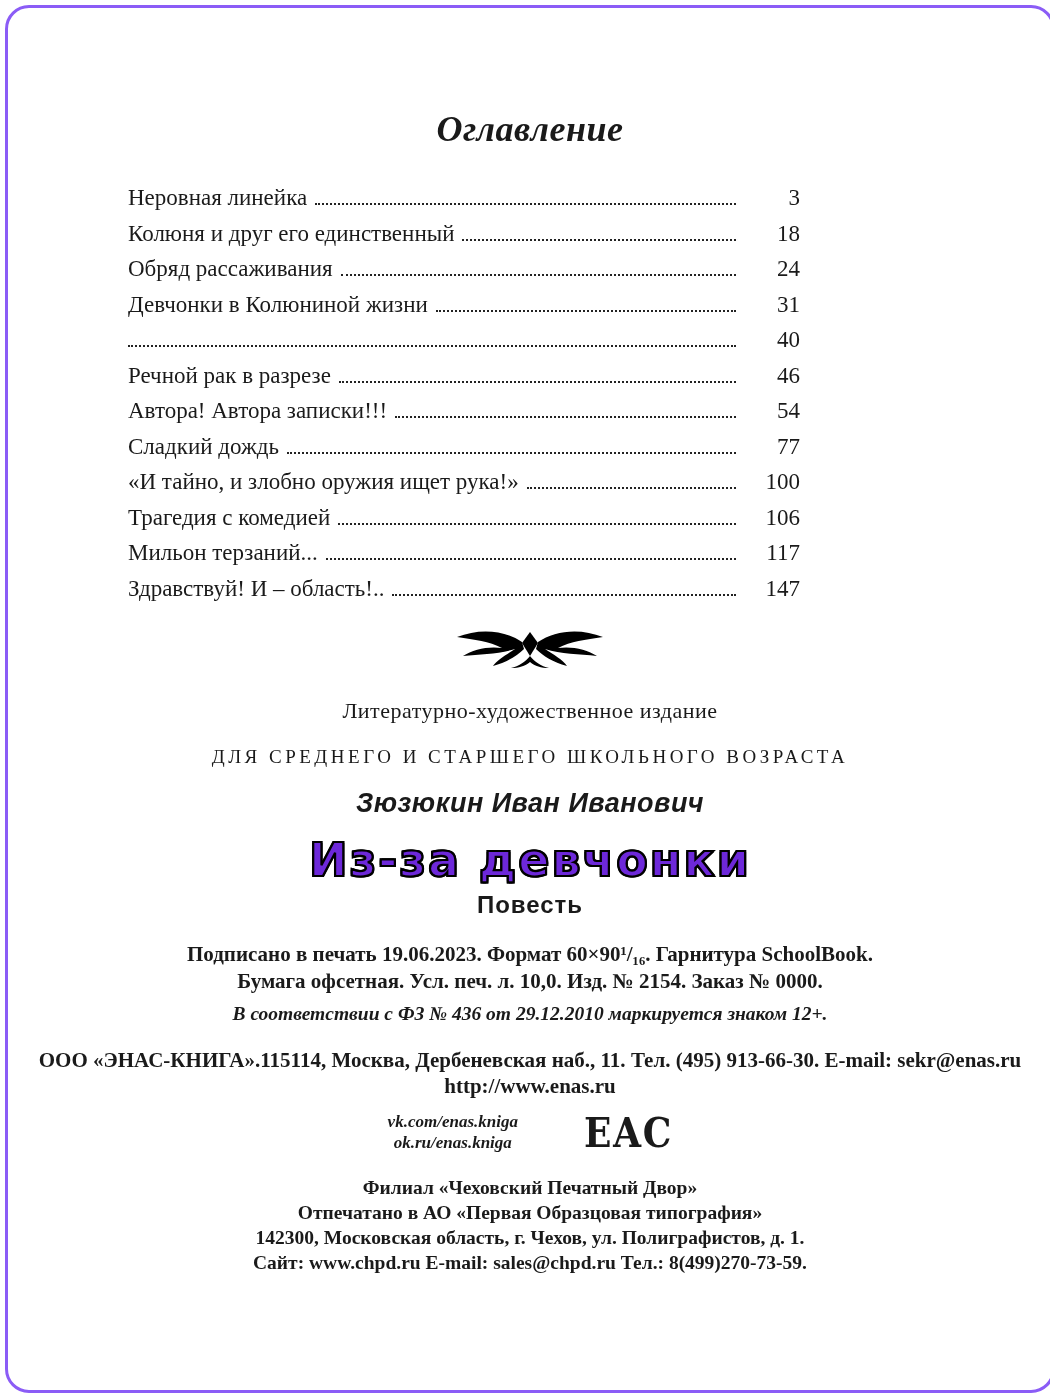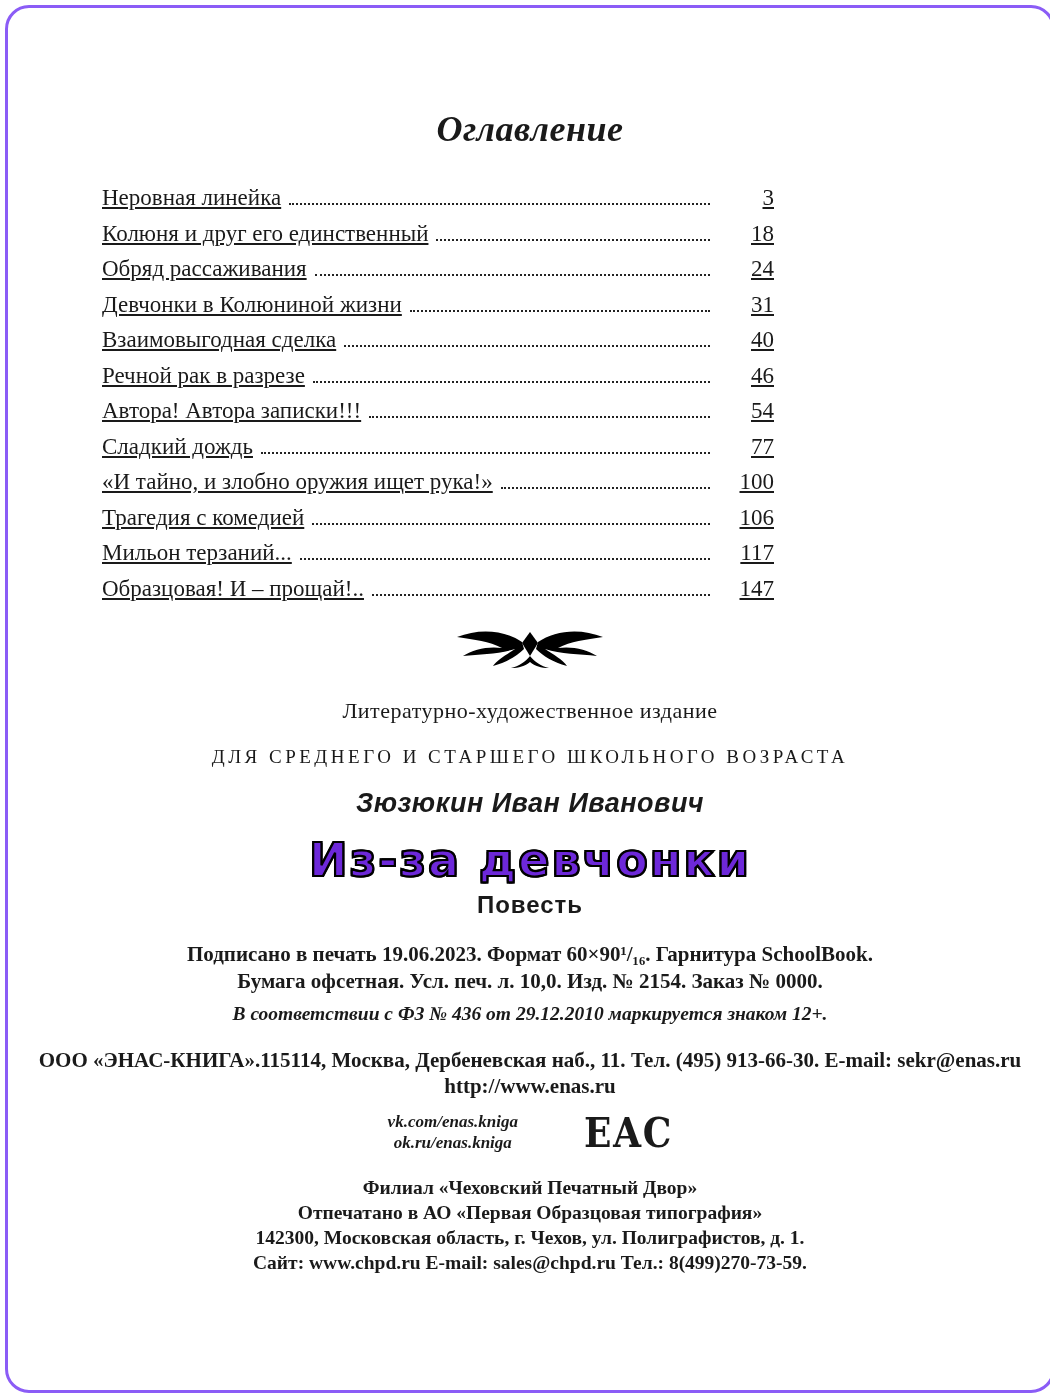--- a/index.html
+++ b/index.html
@@ -25,22 +25,21 @@
   .page-title {
     text-align: center;
     font-size: 36px;
     font-weight: bold;
     font-style: italic;
     margin-top: 100px;
     letter-spacing: 0.5px;
   }
   .toc {
     width: 672px;
-    margin: 30px auto 0 94px;
-    text-decoration: underline;
+    margin: 30px auto 0 120px;
   }
   .toc-row {
     display: flex;
     align-items: baseline;
     font-size: 23px;
     line-height: 35.5px;
     white-space: nowrap;
   }
   .toc-label { flex: 0 0 auto; padding-right: 8px; }
   .leader {
@@ -170,21 +169,20 @@
         <span class="toc-label">Обряд рассаживания</span>
         <span class="leader"></span>
         <span class="toc-page">24</span>
       </div>
       <div class="toc-row">
         <span class="toc-label">Девчонки в Колюниной жизни</span>
         <span class="leader"></span>
         <span class="toc-page">31</span>
       </div>
       <div class="toc-row">
-        <span class="toc-label">Взаимовыгодная сделка</span>
         <span class="leader"></span>
         <span class="toc-page">40</span>
       </div>
       <div class="toc-row">
         <span class="toc-label">Речной рак в разрезе</span>
         <span class="leader"></span>
         <span class="toc-page">46</span>
       </div>
       <div class="toc-row">
         <span class="toc-label">Автора! Автора записки!!!</span>
@@ -205,21 +203,21 @@
         <span class="toc-label">Трагедия с комедией</span>
         <span class="leader"></span>
         <span class="toc-page">106</span>
       </div>
       <div class="toc-row">
         <span class="toc-label">Мильон терзаний...</span>
         <span class="leader"></span>
         <span class="toc-page">117</span>
       </div>
       <div class="toc-row">
-        <span class="toc-label">Образцовая! И – прощай!..</span>
+        <span class="toc-label">Здравствуй! И – область!..</span>
         <span class="leader"></span>
         <span class="toc-page">147</span>
       </div>
     </div>
 
   <div class="ornament-wrap">
     <svg width="170" height="44" viewBox="0 0 170 44" aria-hidden="true">
 
       <path d="M85 4 L93 15 L85 28 L77 15 Z" fill="#000"></path>
 

